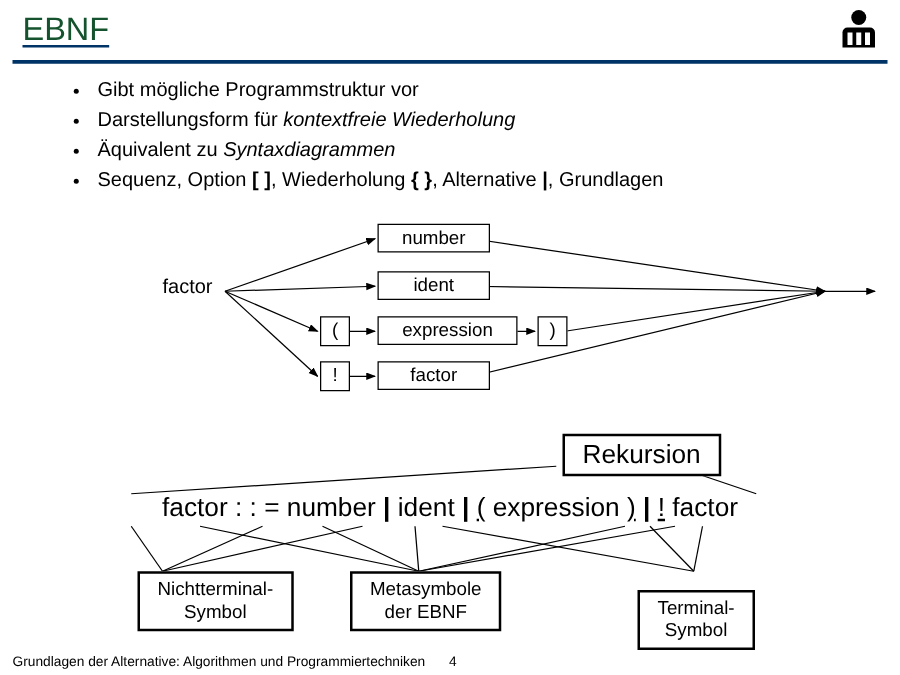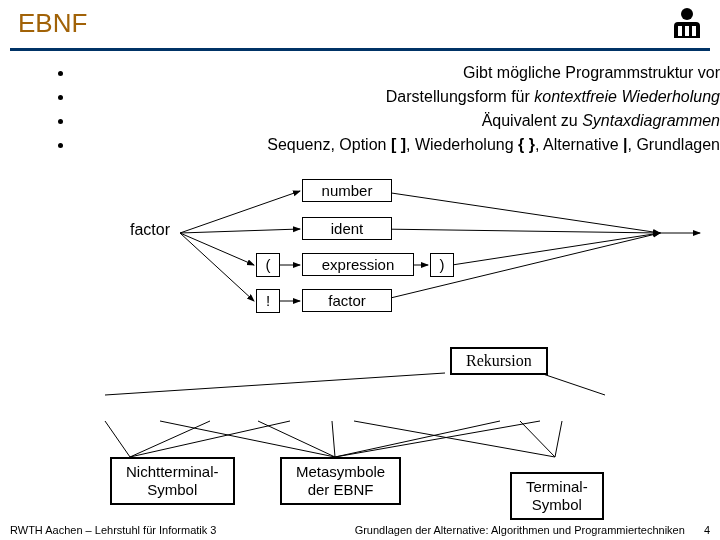--- a/index.html
+++ b/index.html
@@ -12,21 +12,22 @@
     overflow: hidden;
   }
   .title-bar {
     padding: 8px 18px 2px 18px;
     display: flex;
     align-items: flex-start;
     justify-content: space-between;
   }
   .title {
     font-size: 26px;
-    color: #a16207;
+    color: #14532d;
+    text-decoration: underline;
     text-decoration-color: #003366;
     text-underline-offset: 4px;
     font-weight: 400;
   }
   .logo {
     width: 30px;
     height: 38px;
     position: relative;
   }
   .logo .head {
@@ -41,21 +42,20 @@
   .logo .bar { position: absolute; width: 4px; height: 10px; background: #fff; top: 18px; }
   .logo .b1 { left: 6px; } .logo .b2 { left: 13px; } .logo .b3 { left: 20px; }
   .hr {
     border-top: 3px solid #003366;
     margin: 0 10px 10px 10px;
   }
   .bullets {
     margin: 6px 0 16px 34px;
     font-size: 16px;
     line-height: 1.5;
-    text-align: right;
   }
   .bullets li { padding-left: 4px; }
   .em { font-style: italic; }
   .bold { font-weight: bold; }
 
   .diagram {
     position: relative;
     height: 160px;
     margin: 10px 0 12px 0;
   }
@@ -87,23 +87,22 @@
 
   .rec-area {
     position: relative;
     height: 170px;
     margin-top: 4px;
   }
   .rec-box {
     position: absolute;
     border: 2px solid #000;
     background: #fff;
-    font-size: 16px;
+    font-size: 21px;
     padding: 3px 14px;
-    font-family: Liberation Serif, serif;
   }
   .formula {
     position: absolute;
     font-size: 21px;
     left: 0; right: 0;
     text-align: center;
     top: 50px;
   }
   .formula .bar-sep { font-weight: bold; }
   .ann-box {
@@ -202,24 +201,37 @@
     <line x1="258" y1="76" x2="335" y2="112" stroke="#000"></line>
     <line x1="332" y1="76" x2="335" y2="112" stroke="#000"></line>
     <line x1="500" y1="76" x2="335" y2="112" stroke="#000"></line>
     <line x1="540" y1="76" x2="335" y2="112" stroke="#000"></line>
 
     <line x1="354" y1="76" x2="555" y2="112" stroke="#000"></line>
     <line x1="520" y1="76" x2="555" y2="112" stroke="#000"></line>
     <line x1="562" y1="76" x2="555" y2="112" stroke="#000"></line>
   </svg>
   <div class="rec-box" style="left:450px; top:2px;">Rekursion</div>
+  <div class="formula">
+    <span>factor</span>
+    <span>: : =</span>
+    <span>number</span>
+    <span class="bar-sep">|</span>
+    <span>ident</span>
+    <span class="bar-sep">|</span>
+    <span style="text-decoration:underline">(</span>
+    <span>expression</span>
+    <span style="text-decoration:underline">)</span>
+    <span class="bar-sep">|</span>
+    <span style="text-decoration:underline">!</span>
+    <span>factor</span>
+  </div>
   <div class="ann-box" style="left:70px; top:112px;margin-left:40px;">Nichtterminal-<br>Symbol</div>
   <div class="ann-box" style="left:280px; top:112px;">Metasymbole<br>der EBNF</div>
   <div class="ann-box" style="left:510px; top:127px;">Terminal-<br>Symbol</div>
 </div>
 
 <div class="footer">
-  <span>RWTH Aachen – Lehrstuhl für Informatik 3</span>
   <span>
     <span>Grundlagen der Alternative: Algorithmen und Programmiertechniken</span>
     <span class="pg">4</span>
   </span>
 </div>
 
 </body></html>

